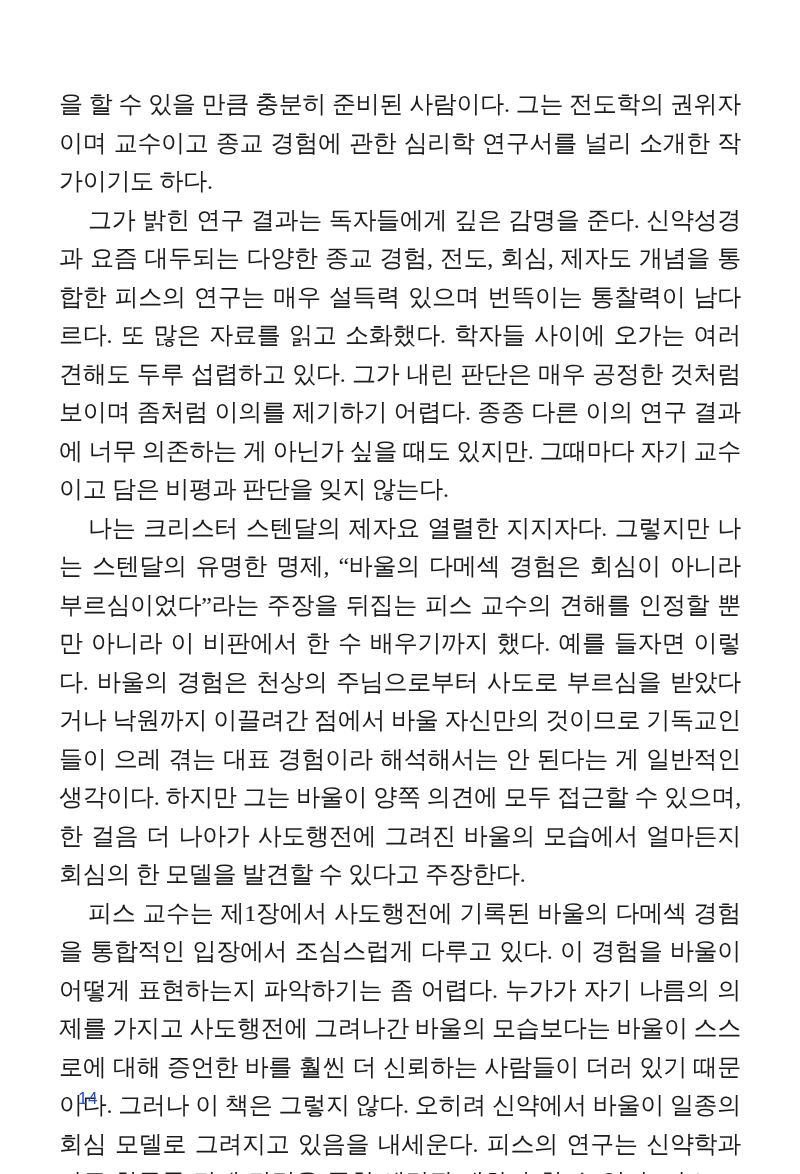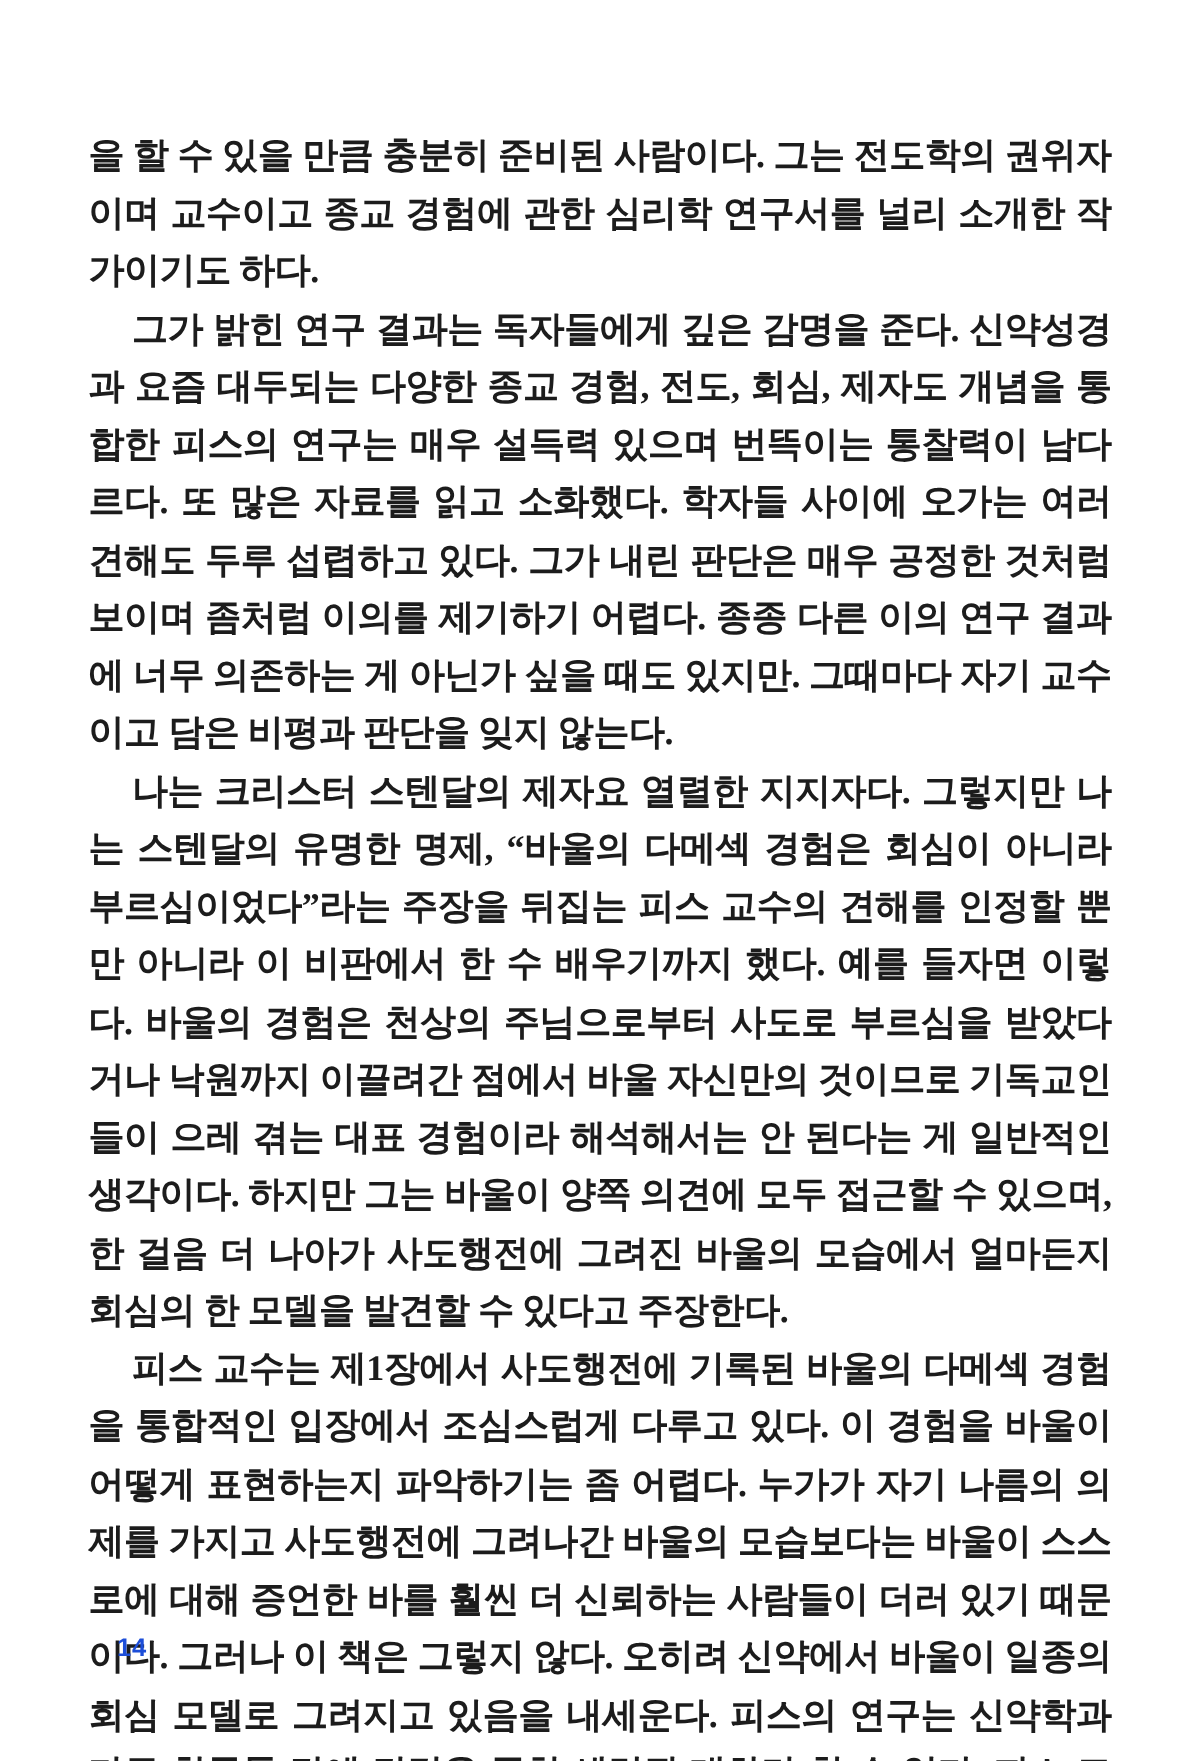--- a/index.html
+++ b/index.html
@@ -8,21 +8,20 @@
     background: #ffffff;
   }
   .page {
     position: relative;
     width: 800px;
     height: 1174px;
     background: #ffffff;
     overflow: hidden;
     font-family: "Liberation Serif", "DejaVu Serif", serif;
     color: #1c1c1c;
-    font-weight: bold;
   }
   .text-block {
     position: absolute;
     left: 59px;
     top: 85px;
     width: 682px;
     font-size: 24px;
     line-height: 38.5px;
     text-align: justify;
     text-justify: inter-character;

